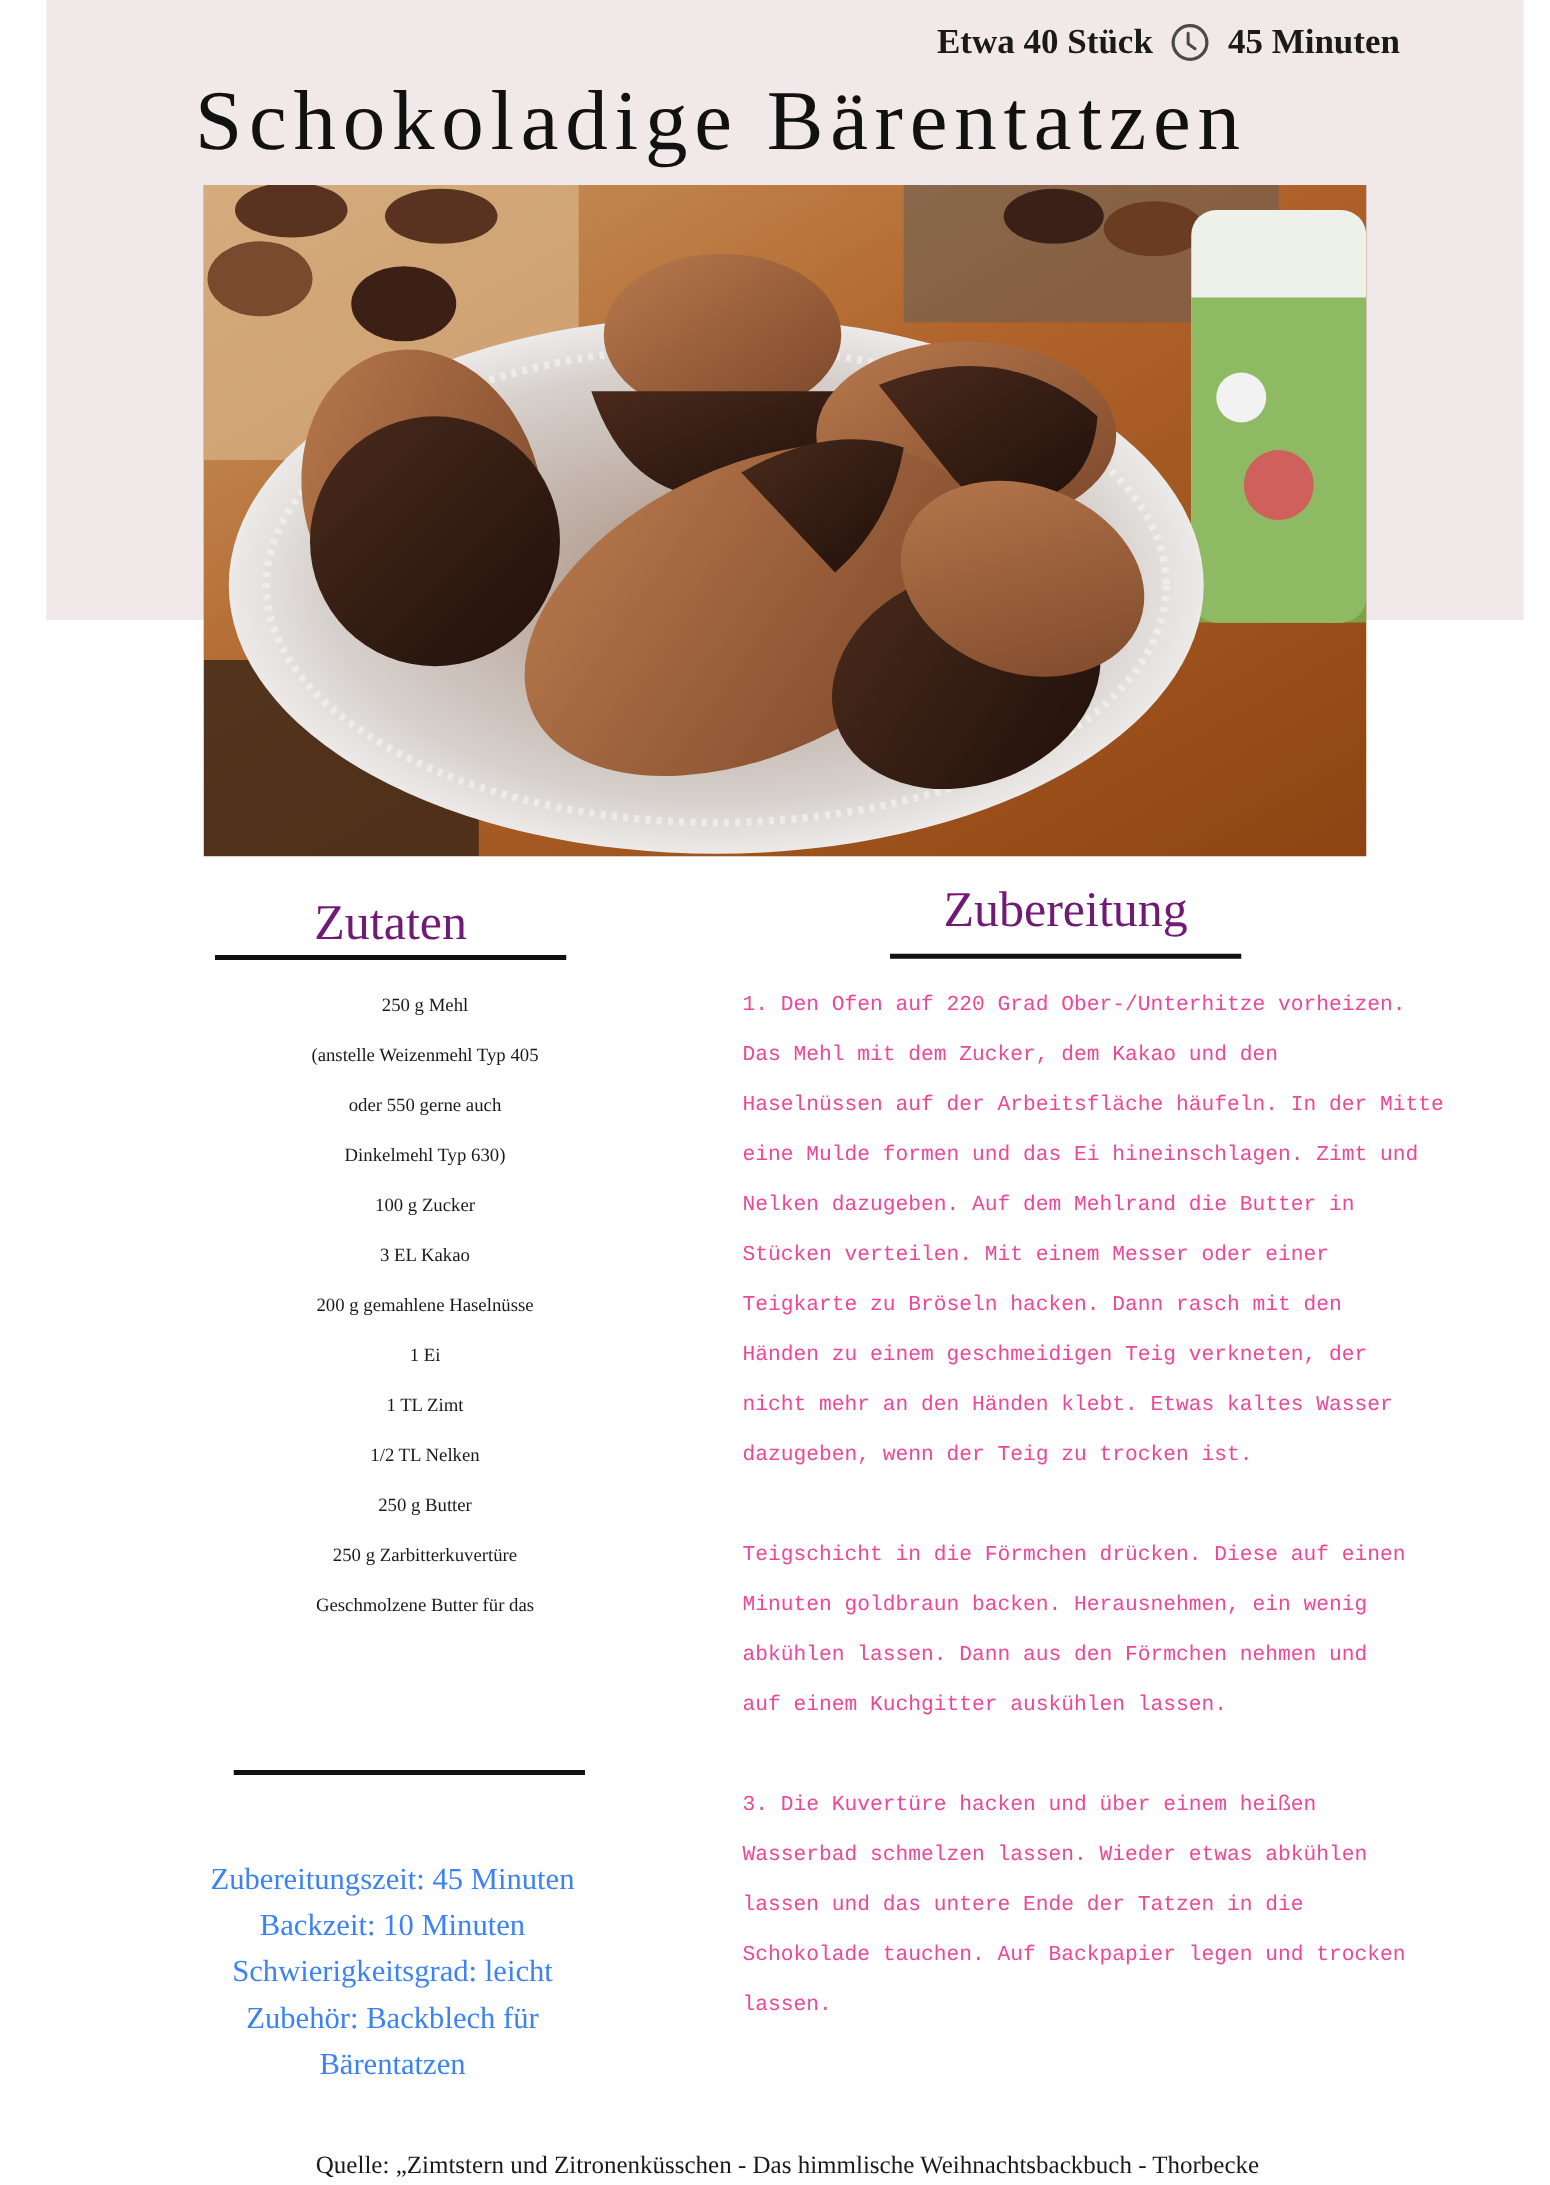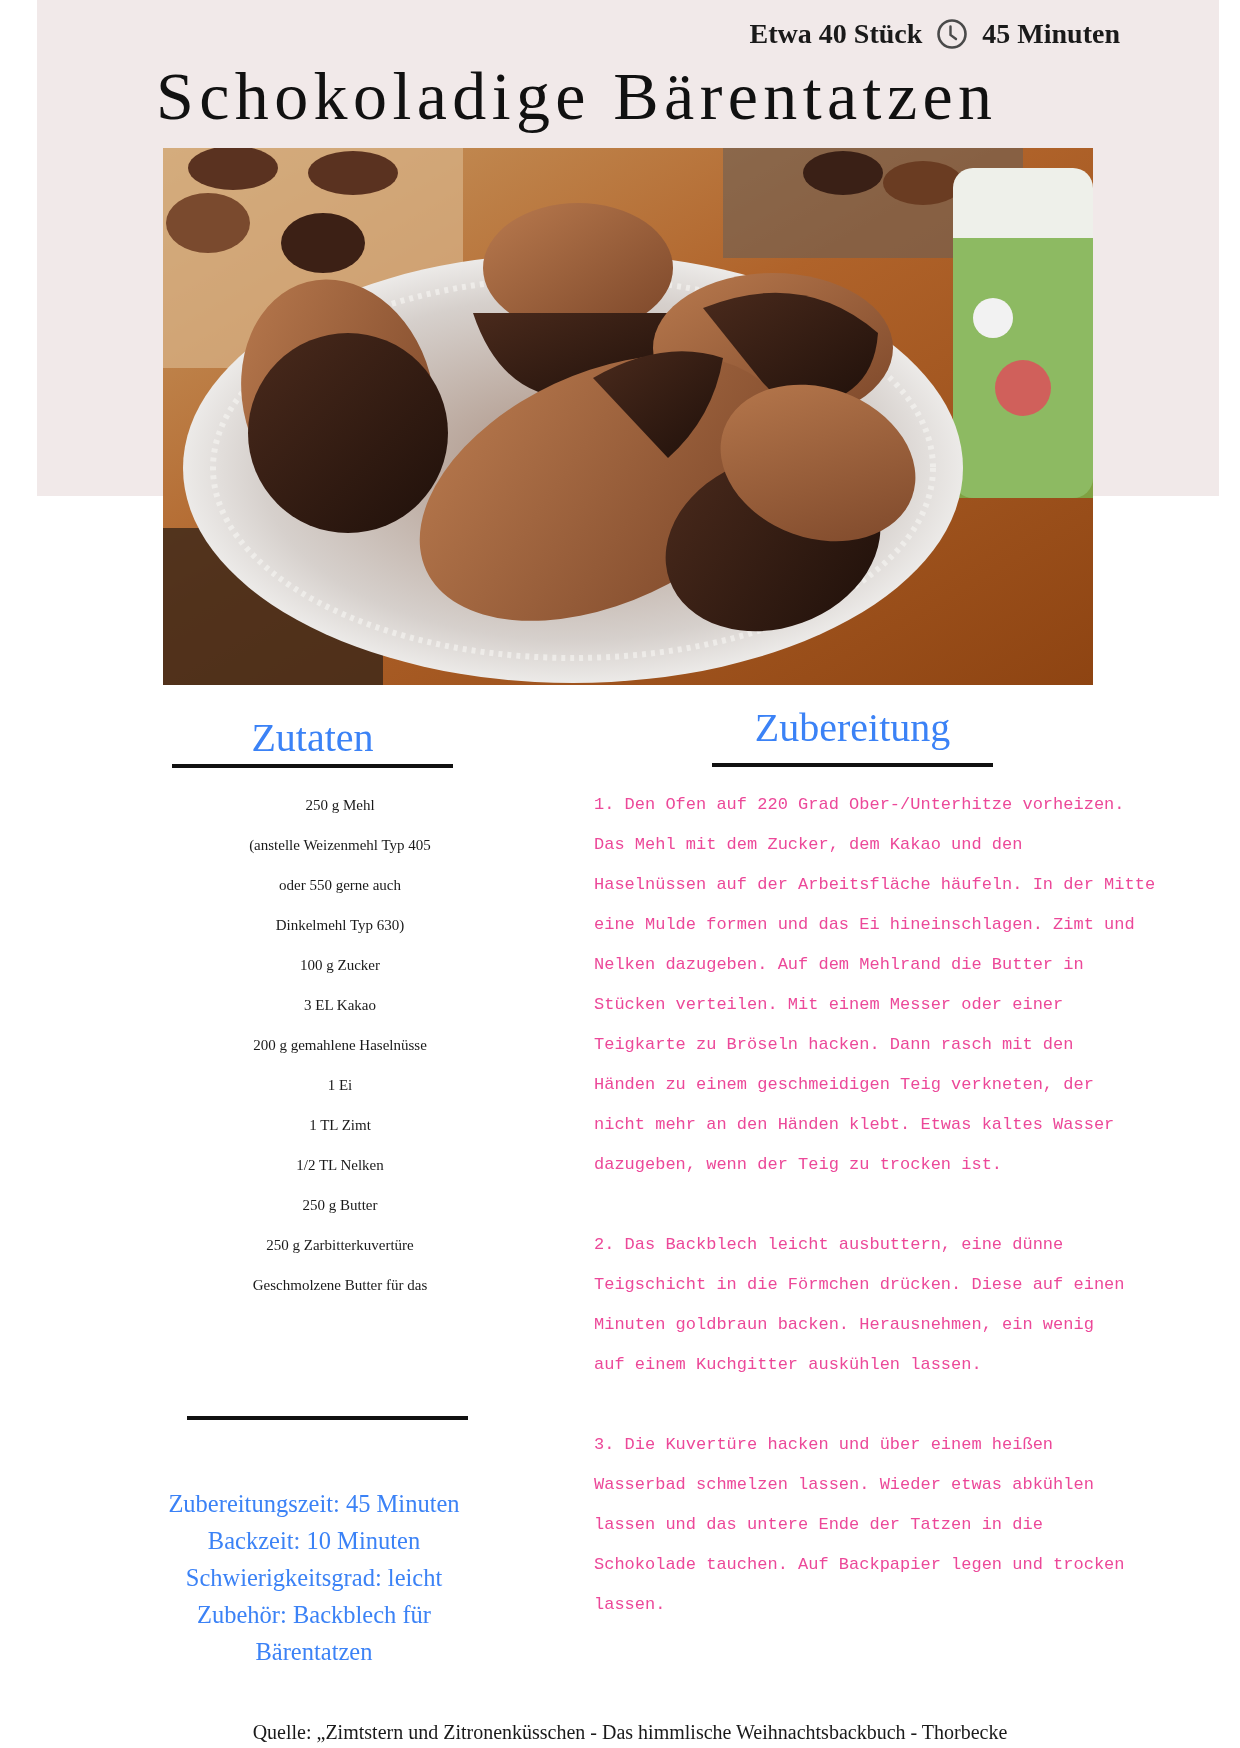--- a/index.html
+++ b/index.html
@@ -24,21 +24,21 @@
     font-family:"Liberation Serif", serif; font-size:68px; line-height:80px;
     letter-spacing:5.4px; color:#111; white-space:nowrap; margin:0; font-weight:normal;
   }
   .photo {
     position:absolute; left:163px; top:148px; width:930px; height:537px;
     overflow:hidden; background:#8a4a1e;
   }
   .photo svg { width:100%; height:100%; display:block; }
   .heading {
     position:absolute; font-family:"Liberation Serif", serif; font-size:40px;
-    line-height:48px; color:#3b82f6; text-align:center; margin:0; font-weight:normal;
+    line-height:48px; color:#701a75; text-align:center; margin:0; font-weight:normal;
   }
   .rule { position:absolute; height:4px; background:#111; }
   .ingredients {
     position:absolute; left:170px; top:785px; width:340px;
     text-align:center; font-family:"Liberation Serif", serif;
     font-size:15px; line-height:40px; color:#1a1a1a; list-style:none; margin:0; padding:0;
   }
   .ingredients li { white-space:nowrap; }
   .info {
     position:absolute; left:134px; top:1485px; width:360px; text-align:center;
@@ -163,23 +163,23 @@
     <span class="step-line">Haselnüssen auf der Arbeitsfläche häufeln. In der Mitte</span>
     <span class="step-line">eine Mulde formen und das Ei hineinschlagen. Zimt und</span>
     <span class="step-line">Nelken dazugeben. Auf dem Mehlrand die Butter in</span>
     <span class="step-line">Stücken verteilen. Mit einem Messer oder einer</span>
     <span class="step-line">Teigkarte zu Bröseln hacken. Dann rasch mit den</span>
     <span class="step-line">Händen zu einem geschmeidigen Teig verkneten, der</span>
     <span class="step-line">nicht mehr an den Händen klebt. Etwas kaltes Wasser</span>
     <span class="step-line">dazugeben, wenn der Teig zu trocken ist.</span>
   </p>
   <p class="step">
-    <span class="step-line">2. Das Backblech leicht ausbuttern, eine dünne</span>
     <span class="step-line">Teigschicht in die Förmchen drücken. Diese auf einen</span>
     <span class="step-line">Minuten goldbraun backen. Herausnehmen, ein wenig</span>
+    <span class="step-line">abkühlen lassen. Dann aus den Förmchen nehmen und</span>
     <span class="step-line">auf einem Kuchgitter auskühlen lassen.</span>
   </p>
   <p class="step">
     <span class="step-line">3. Die Kuvertüre hacken und über einem heißen</span>
     <span class="step-line">Wasserbad schmelzen lassen. Wieder etwas abkühlen</span>
     <span class="step-line">lassen und das untere Ende der Tatzen in die</span>
     <span class="step-line">Schokolade tauchen. Auf Backpapier legen und trocken</span>
     <span class="step-line">lassen.</span>
   </p>
 </div>

